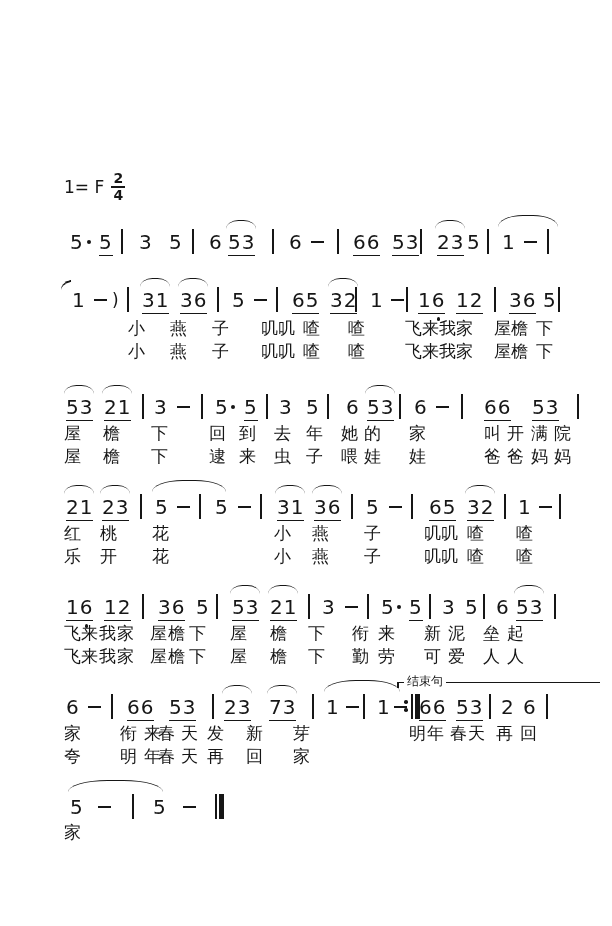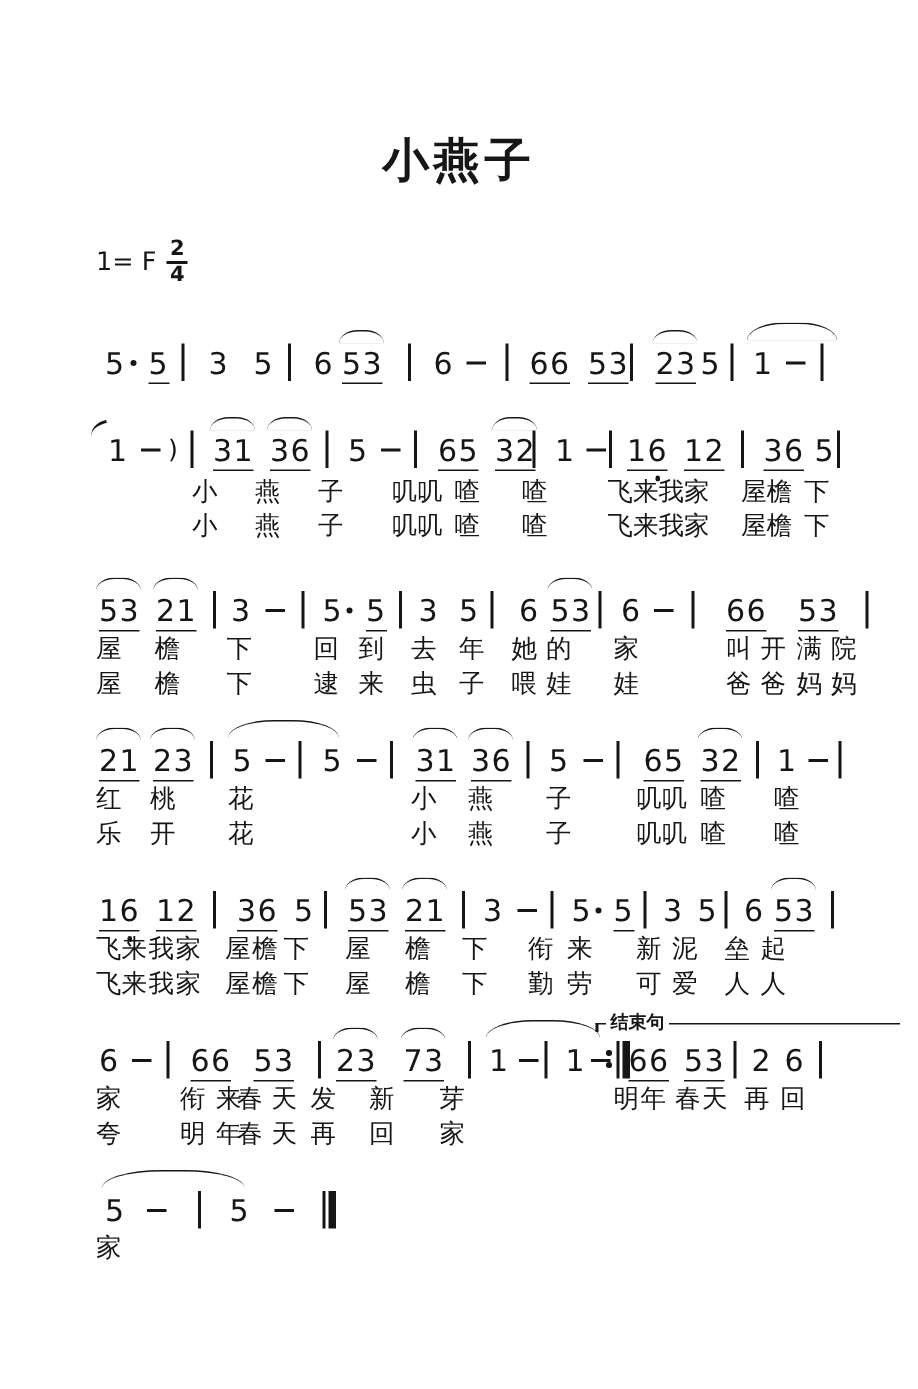--- a/index.html
+++ b/index.html
@@ -3,21 +3,21 @@
 <meta charset="utf-8">
 <style>
   html,body{margin:0;padding:0;background:#ffffff;}
   #page{
     position:relative;width:612px;height:926px;background:#ffffff;overflow:hidden;
     font-family:"DejaVu Sans","Liberation Sans",sans-serif;color:#161616;
   }
   
   .title{position:absolute;left:0;right:0;top:86px;text-align:center;
          font-size:31px;font-weight:600;letter-spacing:3px;}
-  .keysig{position:absolute;left:64px;top:160px;font-size:17px;font-weight:500;
+  .keysig{position:absolute;left:64px;top:172px;font-size:17px;font-weight:500;
           display:flex;align-items:center;gap:7px;}
   .frac{display:inline-block;text-align:center;vertical-align:middle;}
   .frac b{display:block;font-size:14px;line-height:13px;font-weight:600;}
   .frac i{display:block;width:14px;height:1.6px;background:#161616;margin:1px auto;}
   .credits{position:absolute;right:66px;top:153px;font-size:17px;line-height:28px;
            text-align:left;font-weight:500;}
   
   .note{position:absolute;font-size:20px;line-height:24px;letter-spacing:1px;
         font-weight:500;white-space:pre;}
   .ul{border-bottom:1.7px solid #161616;padding-bottom:1px;}
@@ -34,27 +34,26 @@
   .repeat,.final{position:absolute;display:flex;align-items:stretch;height:25px;}
   .rd{position:absolute;width:3.6px;height:3.6px;background:#161616;border-radius:50%;left:0;}
   .rd1{top:6px;}.rd2{top:14px;}
   .rb-thin{width:1.9px;background:#161616;margin-left:7px;}
   .rb-thick{width:5px;background:#161616;margin-left:2.5px;}
   .final .rb-thin{margin-left:0;}
   .lyr{position:absolute;font-size:17px;line-height:20px;}
   .bracket-line{position:absolute;border-top:1.6px solid #161616;}
   .bracket-tick{position:absolute;width:1.6px;height:6px;background:#161616;}
   .bracket-label{position:absolute;font-size:12px;line-height:14px;background:#ffffff;
-                 padding:0 3px;font-weight:700;}
+                 padding:0 3px;font-weight:400;}
 </style>
 </head>
 <body>
 
 <div id="page">
-  <div class="title">小燕子</div>
 
   <div class="keysig">
     <span>1= F</span>
     <span class="frac">
       <b>2</b>
       <i></i>
       <b>4</b>
     </span>
   </div>
 

